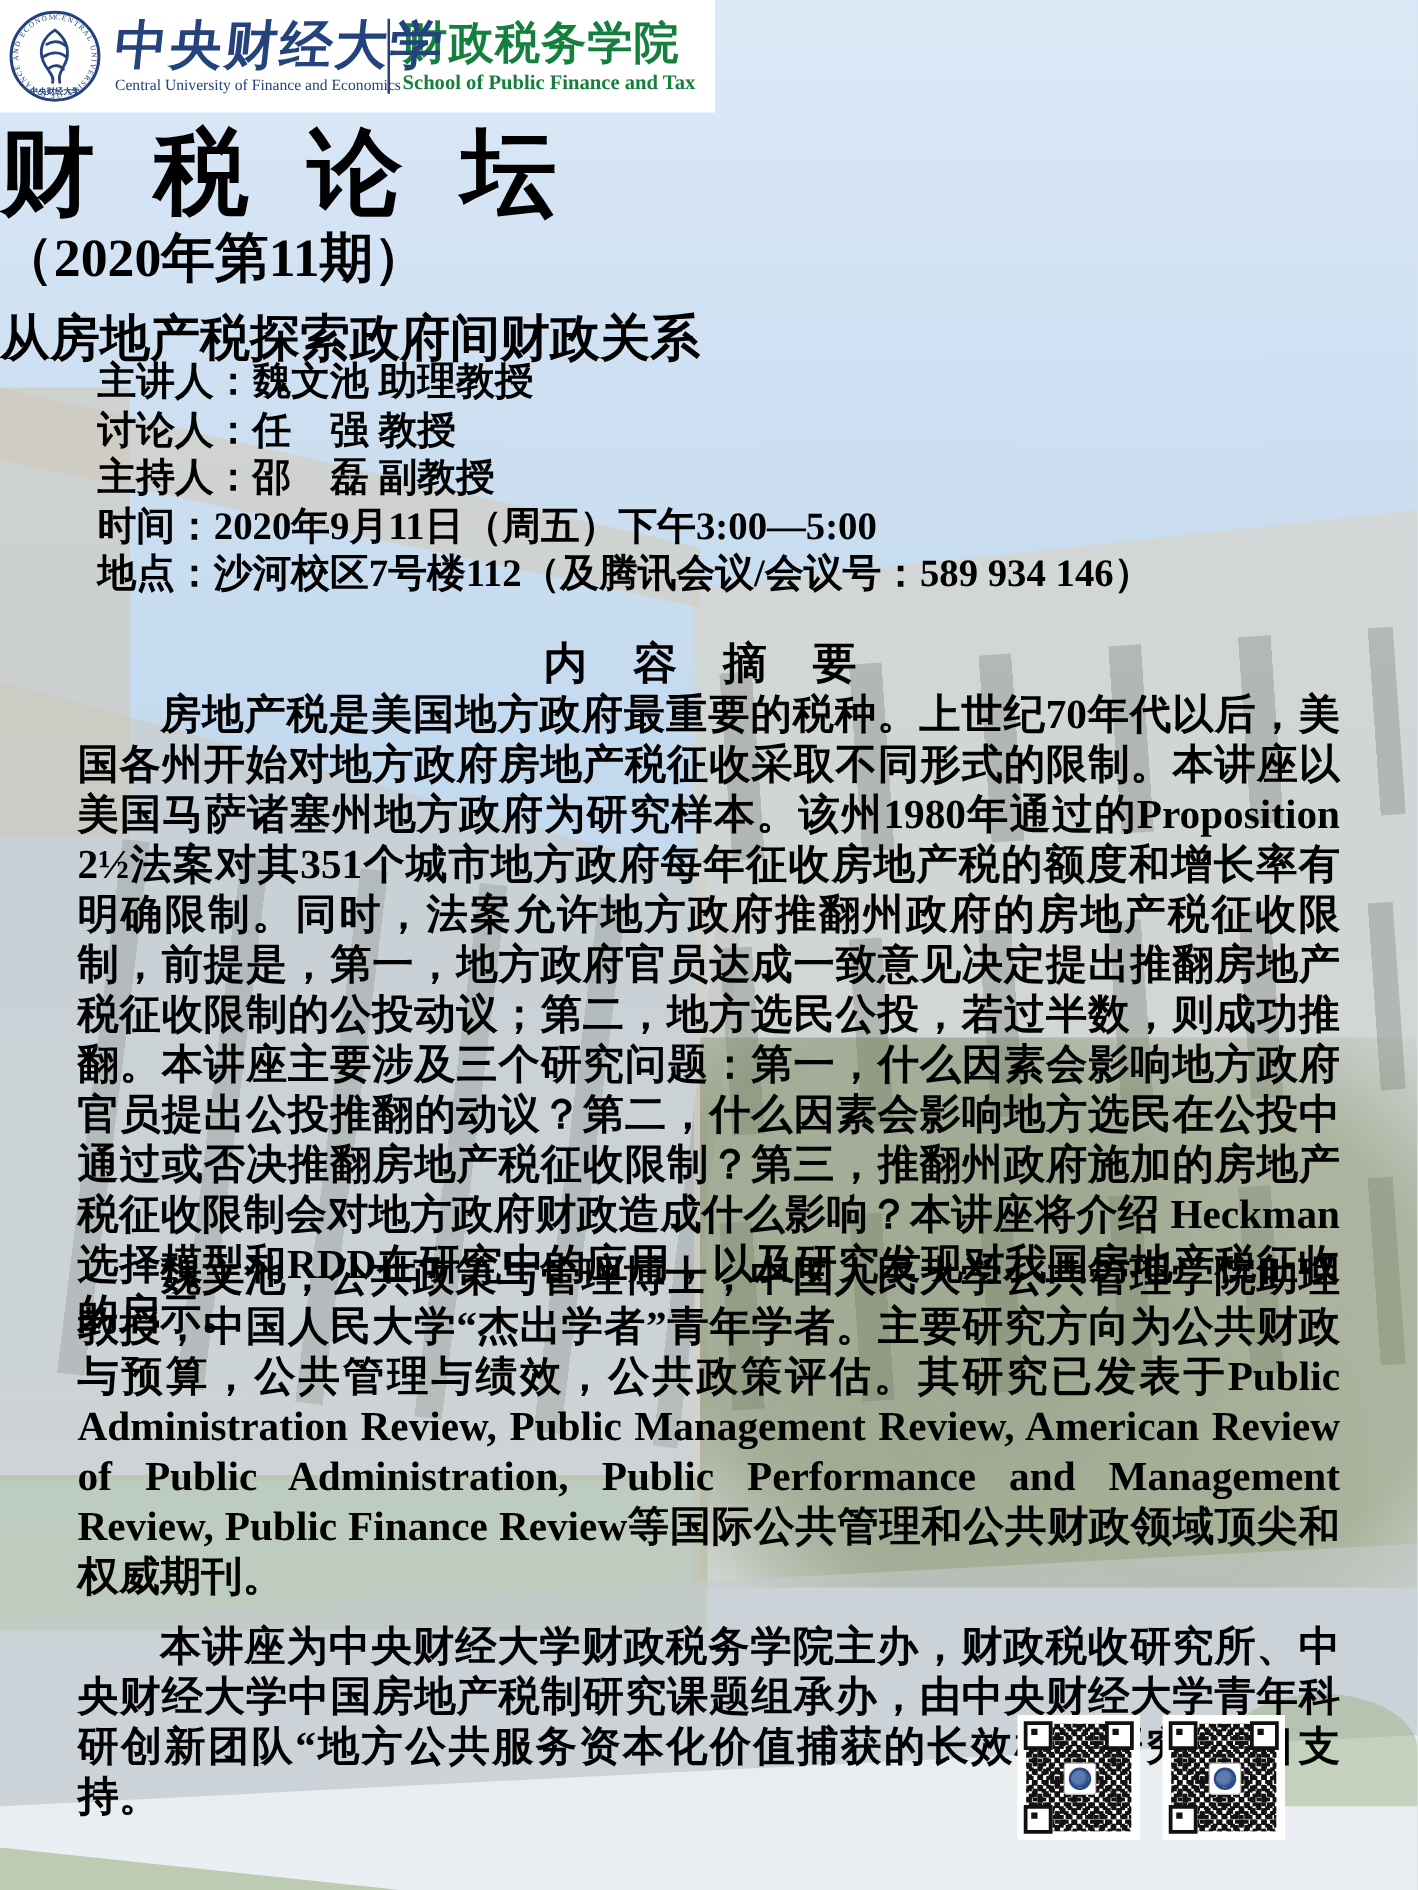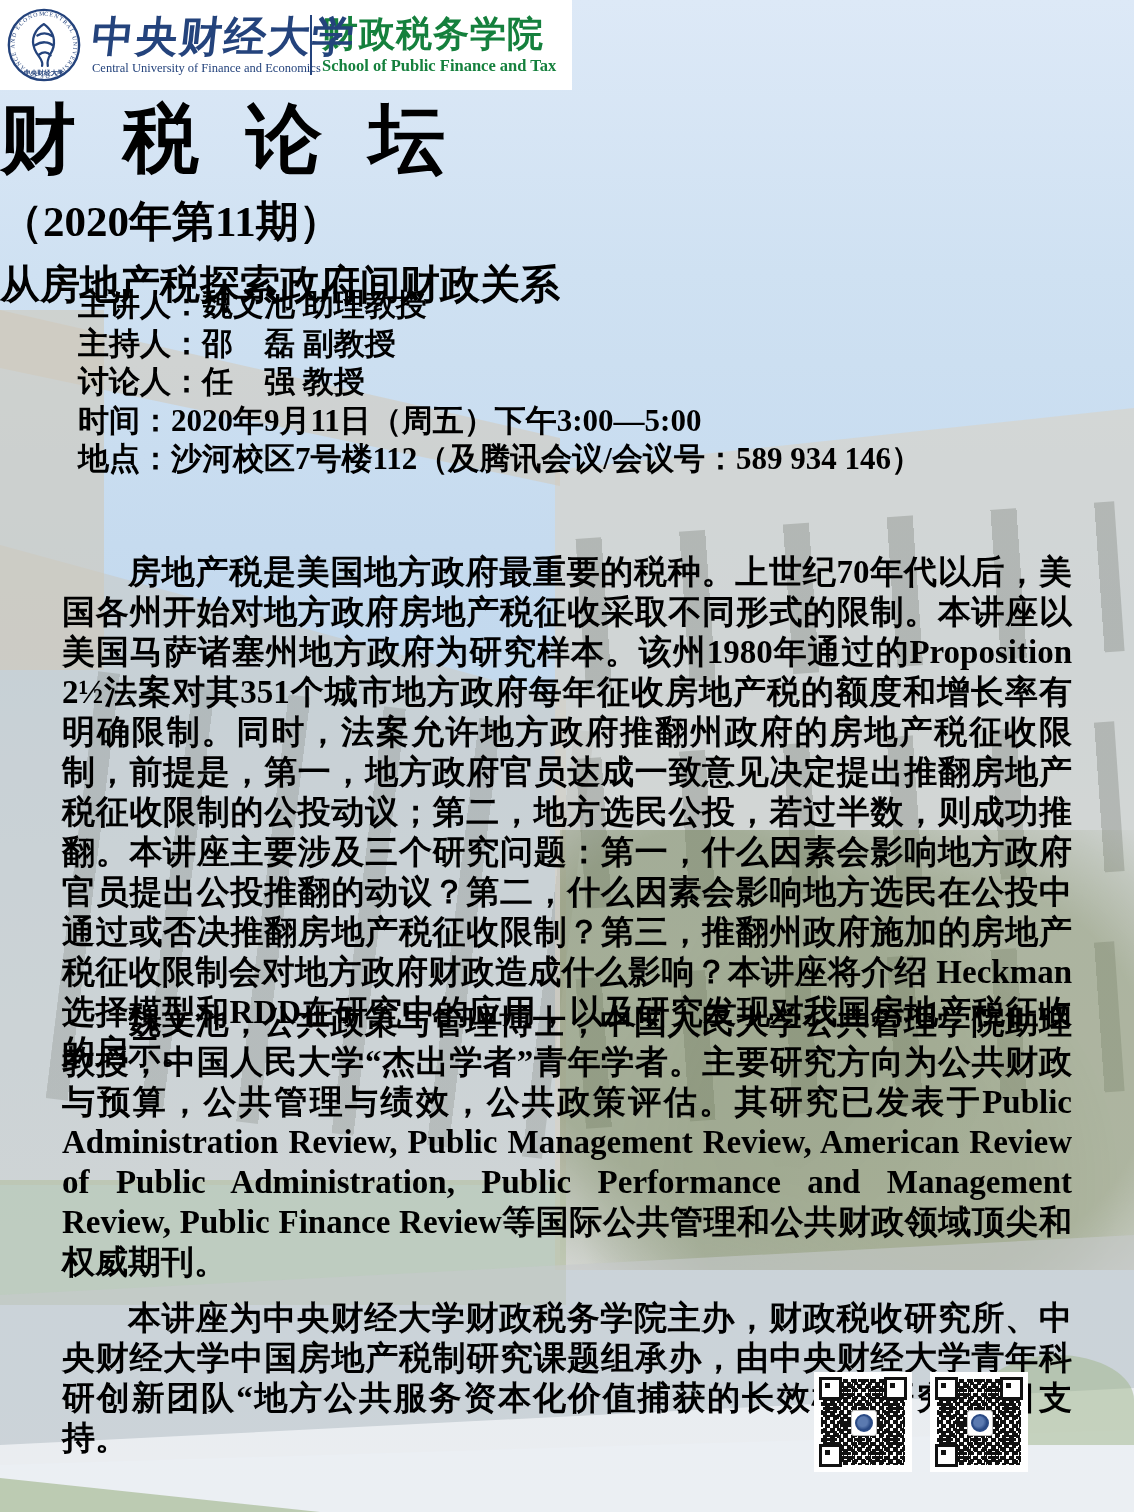--- a/index.html
+++ b/index.html
@@ -47,21 +47,21 @@
   .logo-en{font-size:12.5px;color:#24437c;margin-top:2px;white-space:nowrap;}
   .divider{width:2px;height:60px;background:#24437c;margin:0 10px 0 6px;flex:0 0 auto;}
   .school-block{flex:0 0 auto;}
   .school-cn{font-family:"Liberation Sans","DejaVu Sans",sans-serif;font-weight:700;
     font-size:36px;line-height:38px;color:#15803d;letter-spacing:1px;white-space:nowrap;}
   .school-en{font-weight:700;font-size:16.5px;color:#15803d;margin-top:3px;white-space:nowrap;}
 
   
   .title-block{position:absolute;left:0;top:98px;width:100%;text-align:left;z-index:4;}
   .title-main{font-size:76px;font-weight:800;letter-spacing:14px;line-height:82px;}
-  .title-issue{font-size:43px;font-weight:700;line-height:48px;margin-top:18px;}
+  .title-issue{font-size:43px;font-weight:700;line-height:48px;margin-top:4px;}
   .title-topic{font-size:40px;font-weight:700;line-height:46px;margin-top:16px;}
 
   
   .info{position:absolute;left:78px;top:286px;z-index:4;}
   .info-line{font-size:31px;font-weight:700;line-height:38.5px;white-space:nowrap;}
 
   
   .abstract-heading{position:absolute;left:0;top:507px;width:100%;text-align:center;
     font-size:35px;font-weight:700;letter-spacing:14px;z-index:4;}
   .para{position:absolute;left:62px;width:1010px;font-size:33px;line-height:40px;
@@ -133,26 +133,27 @@
   </div>
 
   <div class="title-block">
     <div class="title-main">财 税 论 坛</div>
     <div class="title-issue">（2020年第11期）</div>
     <div class="title-topic">从房地产税探索政府间财政关系</div>
   </div>
 
   <div class="info">
     <div class="info-line"><span>主讲人：</span><span>魏文池 助理教授</span></div>
+    <div class="info-line"><span>讨论人：</span><span>任　强 教授</span></div>
     <div class="info-line"><span>主持人：</span><span>邵　磊 副教授</span></div>
-    <div class="info-line"><span>讨论人：</span><span>任　强 教授</span></div>
     <div class="info-line"><span>时间：</span><span>2020年9月11日（周五）下午3:00—5:00</span></div>
     <div class="info-line"><span>地点：</span><span>沙河校区7号楼112（及腾讯会议/会议号：589 934 146）</span></div>
   </div>
 
+  <div class="abstract-heading">内 容 摘 要</div>
   <div class="para para-abstract">房地产税是美国地方政府最重要的税种。上世纪70年代以后，美国各州开始对地方政府房地产税征收采取不同形式的限制。本讲座以美国马萨诸塞州地方政府为研究样本。该州1980年通过的Proposition 2½法案对其351个城市地方政府每年征收房地产税的额度和增长率有明确限制。同时，法案允许地方政府推翻州政府的房地产税征收限制，前提是，第一，地方政府官员达成一致意见决定提出推翻房地产税征收限制的公投动议；第二，地方选民公投，若过半数，则成功推翻。本讲座主要涉及三个研究问题：第一，什么因素会影响地方政府官员提出公投推翻的动议？第二，什么因素会影响地方选民在公投中通过或否决推翻房地产税征收限制？第三，推翻州政府施加的房地产税征收限制会对地方政府财政造成什么影响？本讲座将介绍 Heckman选择模型和RDD在研究中的应用，以及研究发现对我国房地产税征收的启示。</div>
 
   <div class="para para-bio">魏文池，公共政策与管理博士，中国人民大学公共管理学院助理教授，中国人民大学“杰出学者”青年学者。主要研究方向为公共财政与预算，公共管理与绩效，公共政策评估。其研究已发表于Public Administration Review, Public Management Review, American Review of Public Administration, Public Performance and Management Review, Public Finance Review等国际公共管理和公共财政领域顶尖和权威期刊。</div>
 
   <div class="para para-footer">本讲座为中央财经大学财政税务学院主办，财政税收研究所、中央财经大学中国房地产税制研究课题组承办，由中央财经大学青年科研创新团队“地方公共服务资本化价值捕获的长效机制研究”项目支持。</div>
 
   <div class="qr qr-left">
     <div class="modules"></div>
     <div class="finder f-tl"></div>
     <div class="finder f-tr"></div>

